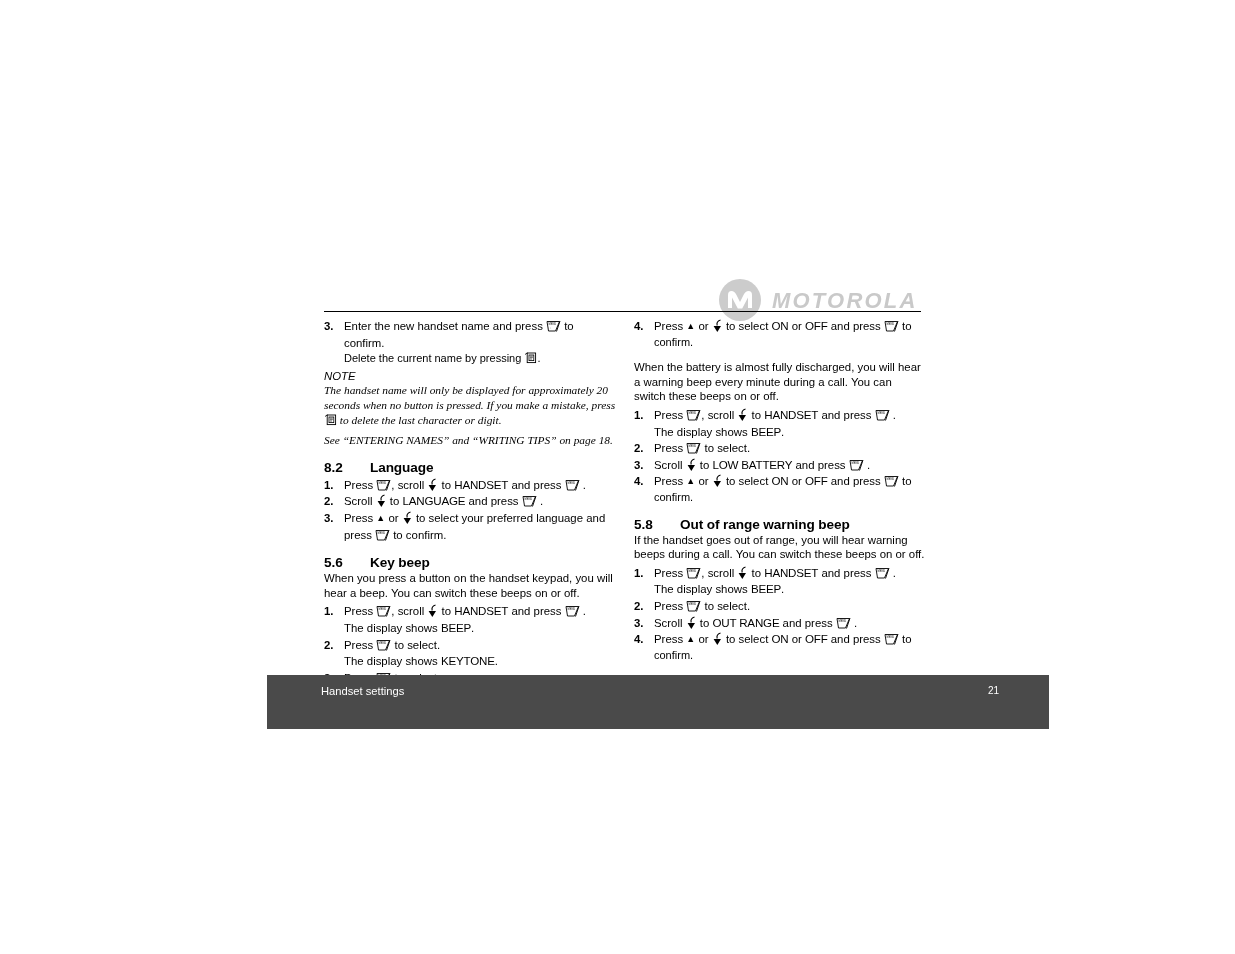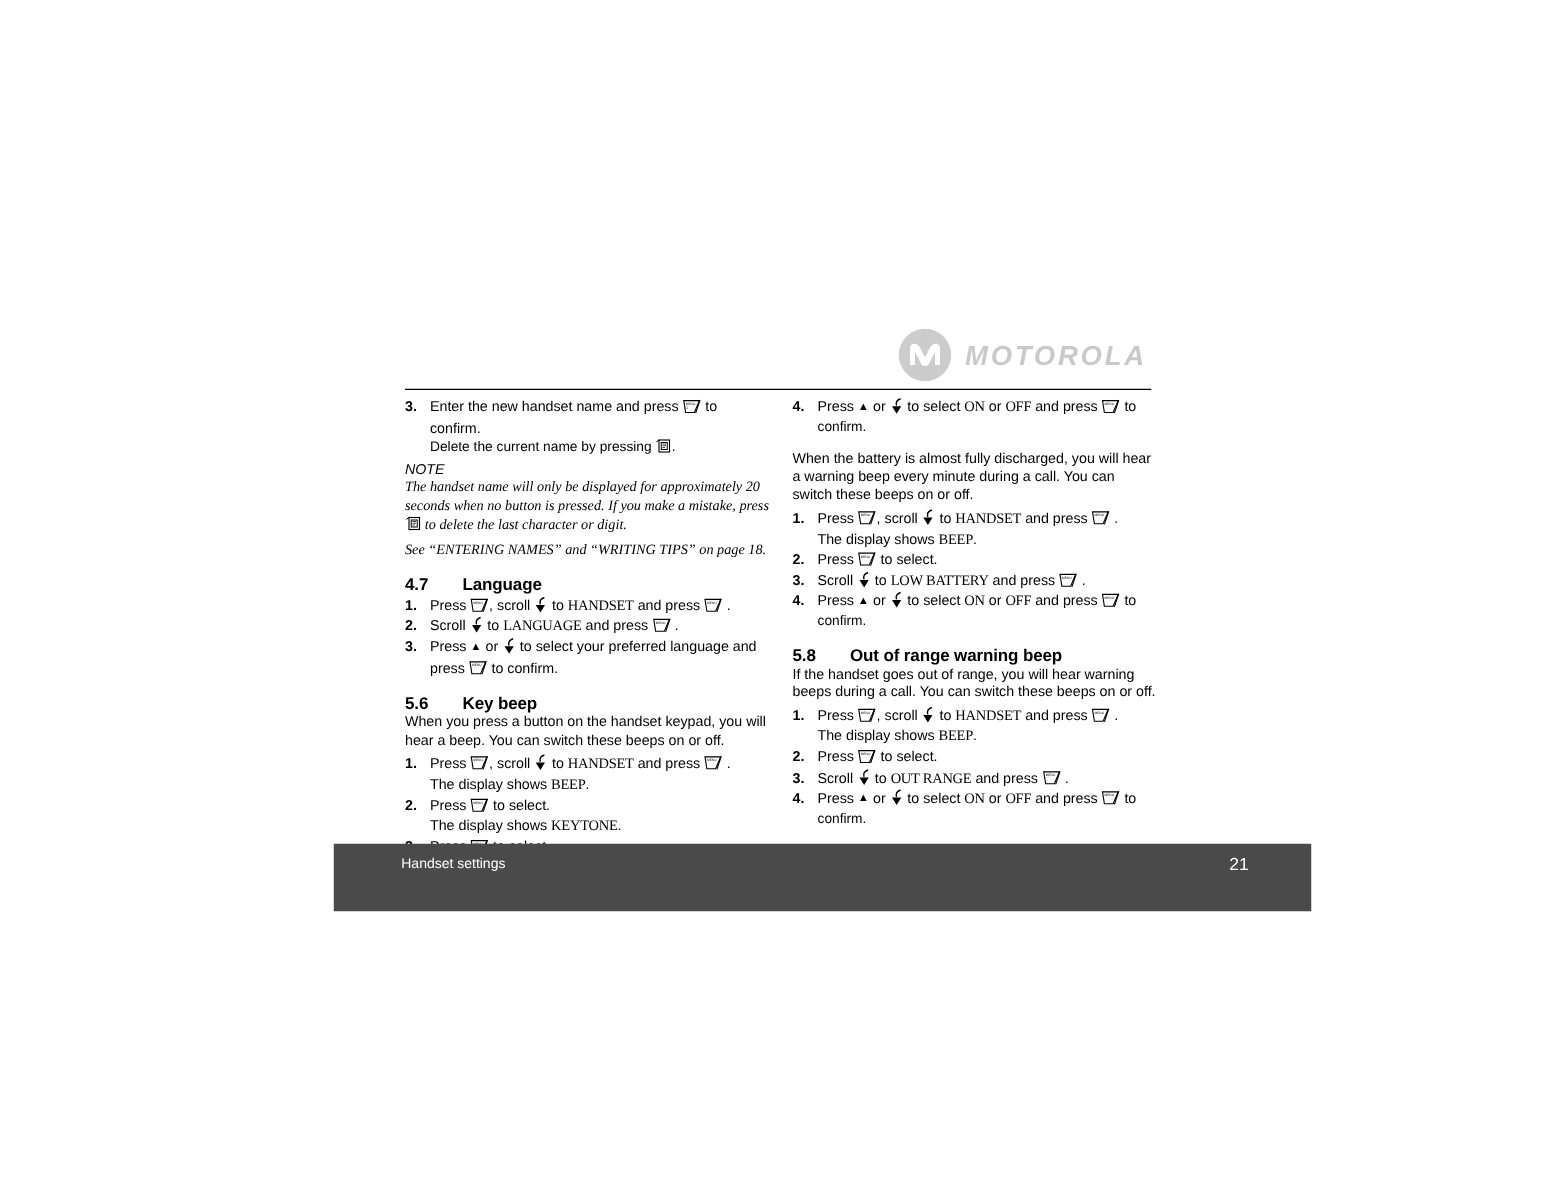--- a/index.html
+++ b/index.html
@@ -21,21 +21,21 @@
     left: 0;
     top: 0;
     width: 1235px;
     height: 954px;
   }
 
   
   .logo-area {
     position: absolute;
     left: 700px;
-    top: 260px;
+    top: 276px;
     width: 230px;
     height: 48px;
   }
   .logo-mark {
     position: absolute;
     left: 18px;
     top: 2px;
     width: 44px;
     height: 44px;
   }
@@ -141,21 +141,21 @@
     line-height: 16.6px;
   }
   .step-cont {
     margin: 0 0 0 20px;
     font-size: 11px;
     line-height: 14.6px;
   }
 
   
   .lcd {
-    font-family: Liberation Serif, serif;
+    font-family: Liberation Sans, sans-serif;
     font-stretch: condensed;
     letter-spacing: -0.2px;
     font-size: 11.6px;
     margin-top: 26px;
   }
 
   
   .ico {
     display: inline-block;
     vertical-align: -3px;
@@ -185,21 +185,21 @@
     top: 9px;
     color: #ffffff;
     font-size: 11.2px;
     line-height: 14px;
   }
   .footer-page {
     position: absolute;
     right: 50px;
     top: 9px;
     color: #ffffff;
-    font-size: 14px;
+    font-size: 10px;
     line-height: 14px;
   }
 </style>
 </head>
 <body>
 
 <div class="page">
 
   <div class="logo-area">
     <svg class="logo-mark" viewBox="0 0 44 44">
@@ -249,21 +249,21 @@
         <path d="M6 4.2 L8.8 4.2 M6 5.6 L8.8 5.6 M6 7 L8 7" stroke="#000" stroke-width="0.6"></path>
       </svg>
       <span>to delete the last character or digit.</span>
     </p>
     <div class="sp-sm"></div>
     <p class="note-body">See “ENTERING NAMES” and “WRITING TIPS” on page 18.</p>
 
     <div class="sp-before-head"></div>
     <h2 class="sec">
       <span class="sec-wrap">
-        <span class="sec-num">4.7</span>
+        <span class="sec-num">8.2</span>
         <span class="sec-title">Language</span>
       </span>
     </h2>
     <div class="sp-after-head"></div>
 
     <div class="step">
       <span class="step-num">1.</span>
       <span class="step-text">
         <span>Press</span>
         <svg class="ico ico-menu" viewBox="0 0 15 13">

